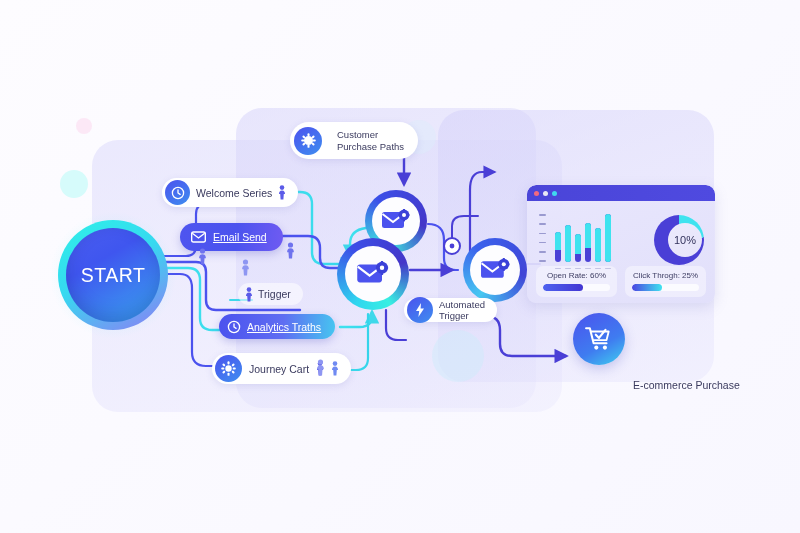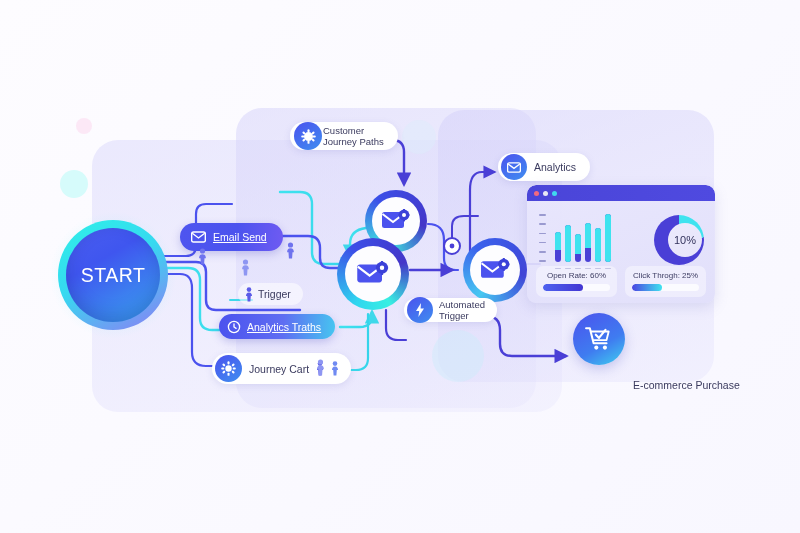--- a/index.html
+++ b/index.html
@@ -232,43 +232,56 @@
         <g fill="#3b41d8">
           <rect x="22" y="-0.4" width="2" height="3"></rect>
             <rect x="22" y="9.4" width="2" height="3"></rect>
           <rect x="17.6" y="5" width="3" height="2"></rect>
             <rect x="25.4" y="5" width="3" height="2"></rect>
         </g>
       </svg>
     </div>
   </div>
 
-  <div class="pill pill-light" style="left:290px;top:122px;height:28px;padding:0 14px 0 4px;gap:1px;">
+  <div class="pill pill-light" style="left:290px;top:122px;height:37px;padding:0 14px 0 4px;gap:15px;">
     <div class="circ-ico" style="width:28px;height:28px;background:linear-gradient(145deg,#4b52ee,#3f8ef0);">
       <svg width="15" height="15" viewBox="0 0 16 16">
           <g fill="#fff">
         <circle cx="8" cy="8" r="3.4"></circle>
             <rect x="6.9" y="0.2" width="2.2" height="3.4" rx="1"></rect>
         <rect x="6.9" y="12.4" width="2.2" height="3.4" rx="1"></rect>
             <rect x="0.2" y="6.9" width="3.4" height="2.2" rx="1"></rect>
         <rect x="12.4" y="6.9" width="3.4" height="2.2" rx="1"></rect>
         <rect x="1.9" y="2.6" width="2.2" height="3.2" rx="1" transform="rotate(-45 3 4.2)"></rect>
         <rect x="11.9" y="10.2" width="2.2" height="3.2" rx="1" transform="rotate(-45 13 11.8)"></rect>
         <rect x="11.9" y="2.6" width="2.2" height="3.2" rx="1" transform="rotate(45 13 4.2)"></rect>
         <rect x="1.9" y="10.2" width="2.2" height="3.2" rx="1" transform="rotate(45 3 11.8)"></rect>
       </g>
         </svg>
       <div style="position:absolute;width:9px;height:9px;border-radius:50%;background:#fff;"></div>
     </div>
     <div>
       <div class="pill-txt2">Customer</div>
-      <div class="pill-txt2">Journey Paths</div>
-    </div>
-  </div>
-
+      <div class="pill-txt2">Purchase Paths</div>
+    </div>
+  </div>
+
+  <div class="pill pill-light" style="left:162px;top:178px;height:29px;padding:0 12px 0 3px;gap:6px;">
+    <div class="circ-ico" style="width:25px;height:25px;background:linear-gradient(145deg,#4b52ee,#3f8ef0);">
+      <svg width="14" height="14" viewBox="0 0 16 16">
+        <circle cx="8" cy="8" r="6.4" fill="none" stroke="#fff" stroke-width="1.5"></circle>
+        <path d="M8 4.4 V8 L10.4 9.6" stroke="#fff" stroke-width="1.5" fill="none" stroke-linecap="round"></path>
+      </svg>
+    </div>
+    <span class="pill-txt">Welcome Series</span>
+    <svg class="person" width="8" height="15" viewBox="0 0 8 15">
+      <circle cx="4" cy="2.6" r="2.3" fill="#5b5be8"></circle>
+      <path d="M4 5.4 C1.6 5.4 1 7.2 1 9 L2.2 9 L2.6 14.6 L5.4 14.6 L5.8 9 L7 9 C7 7.2 6.4 5.4 4 5.4z" fill="#5b5be8"></path>
+    </svg>
+  </div>
 
   <div class="pill pill-solid" style="left:180px;top:223px;height:28px;padding:0 16px 0 11px;gap:7px;">
     <svg width="15" height="12" viewBox="0 0 16 12">
       <rect x="0.7" y="0.7" width="14.6" height="10.6" rx="1.8" fill="none" stroke="#fff" stroke-width="1.5"></rect>
       <path d="M1.4 2 L8 7 L14.6 2" stroke="#fff" stroke-width="1.5" fill="none"></path>
     </svg>
     <span class="pill-txt-w">Email Send</span>
   </div>
 
   <div class="pill pill-ghost" style="left:238px;top:283px;height:22px;padding:0 12px 0 7px;gap:5px;">
@@ -319,29 +332,20 @@
       <svg width="12" height="14" viewBox="0 0 10 14">
         <path d="M6 0 L1 8 L4.2 8 L3.4 14 L9 5.6 L5.6 5.6 z" fill="#fff"></path>
       </svg>
     </div>
     <div>
       <div class="pill-txt2">Automated</div>
       <div class="pill-txt2">Trigger</div>
     </div>
   </div>
 
-  <div class="pill pill-light" style="left:498px;top:153px;height:28px;padding:0 14px 0 3px;gap:7px;">
-    <div class="circ-ico" style="width:26px;height:26px;background:linear-gradient(145deg,#4b52ee,#3f8ef0);">
-      <svg width="14" height="11" viewBox="0 0 16 12">
-        <rect x="0.7" y="0.7" width="14.6" height="10.6" rx="1.8" fill="none" stroke="#fff" stroke-width="1.5"></rect>
-        <path d="M1.4 2 L8 7 L14.6 2" stroke="#fff" stroke-width="1.5" fill="none"></path>
-      </svg>
-    </div>
-    <span class="pill-txt">Analytics</span>
-  </div>
 
   <div class="abs" style="left:573px;top:313px;width:52px;height:52px;border-radius:50%;
        background:linear-gradient(150deg,#4b52ee 0%,#3f7cf0 60%,#3fd0ef 100%);
        display:flex;align-items:center;justify-content:center;box-shadow:0 4px 12px rgba(70,70,190,.25);">
     <svg width="28" height="26" viewBox="0 0 26 24">
       <path d="M1 2 H4.5 L8 16 H20" stroke="#fff" stroke-width="1.9" fill="none" stroke-linecap="round" stroke-linejoin="round"></path>
       <path d="M6 5 H22 L20 13 H8" stroke="#fff" stroke-width="1.7" fill="none" stroke-linecap="round" stroke-linejoin="round"></path>
       <path d="M10 8 L13 11 L19 3.5" stroke="#fff" stroke-width="2" fill="none" stroke-linecap="round" stroke-linejoin="round"></path>
       <circle cx="10.5" cy="20" r="1.9" fill="#fff"></circle>
       <circle cx="18.5" cy="20" r="1.9" fill="#fff"></circle>

